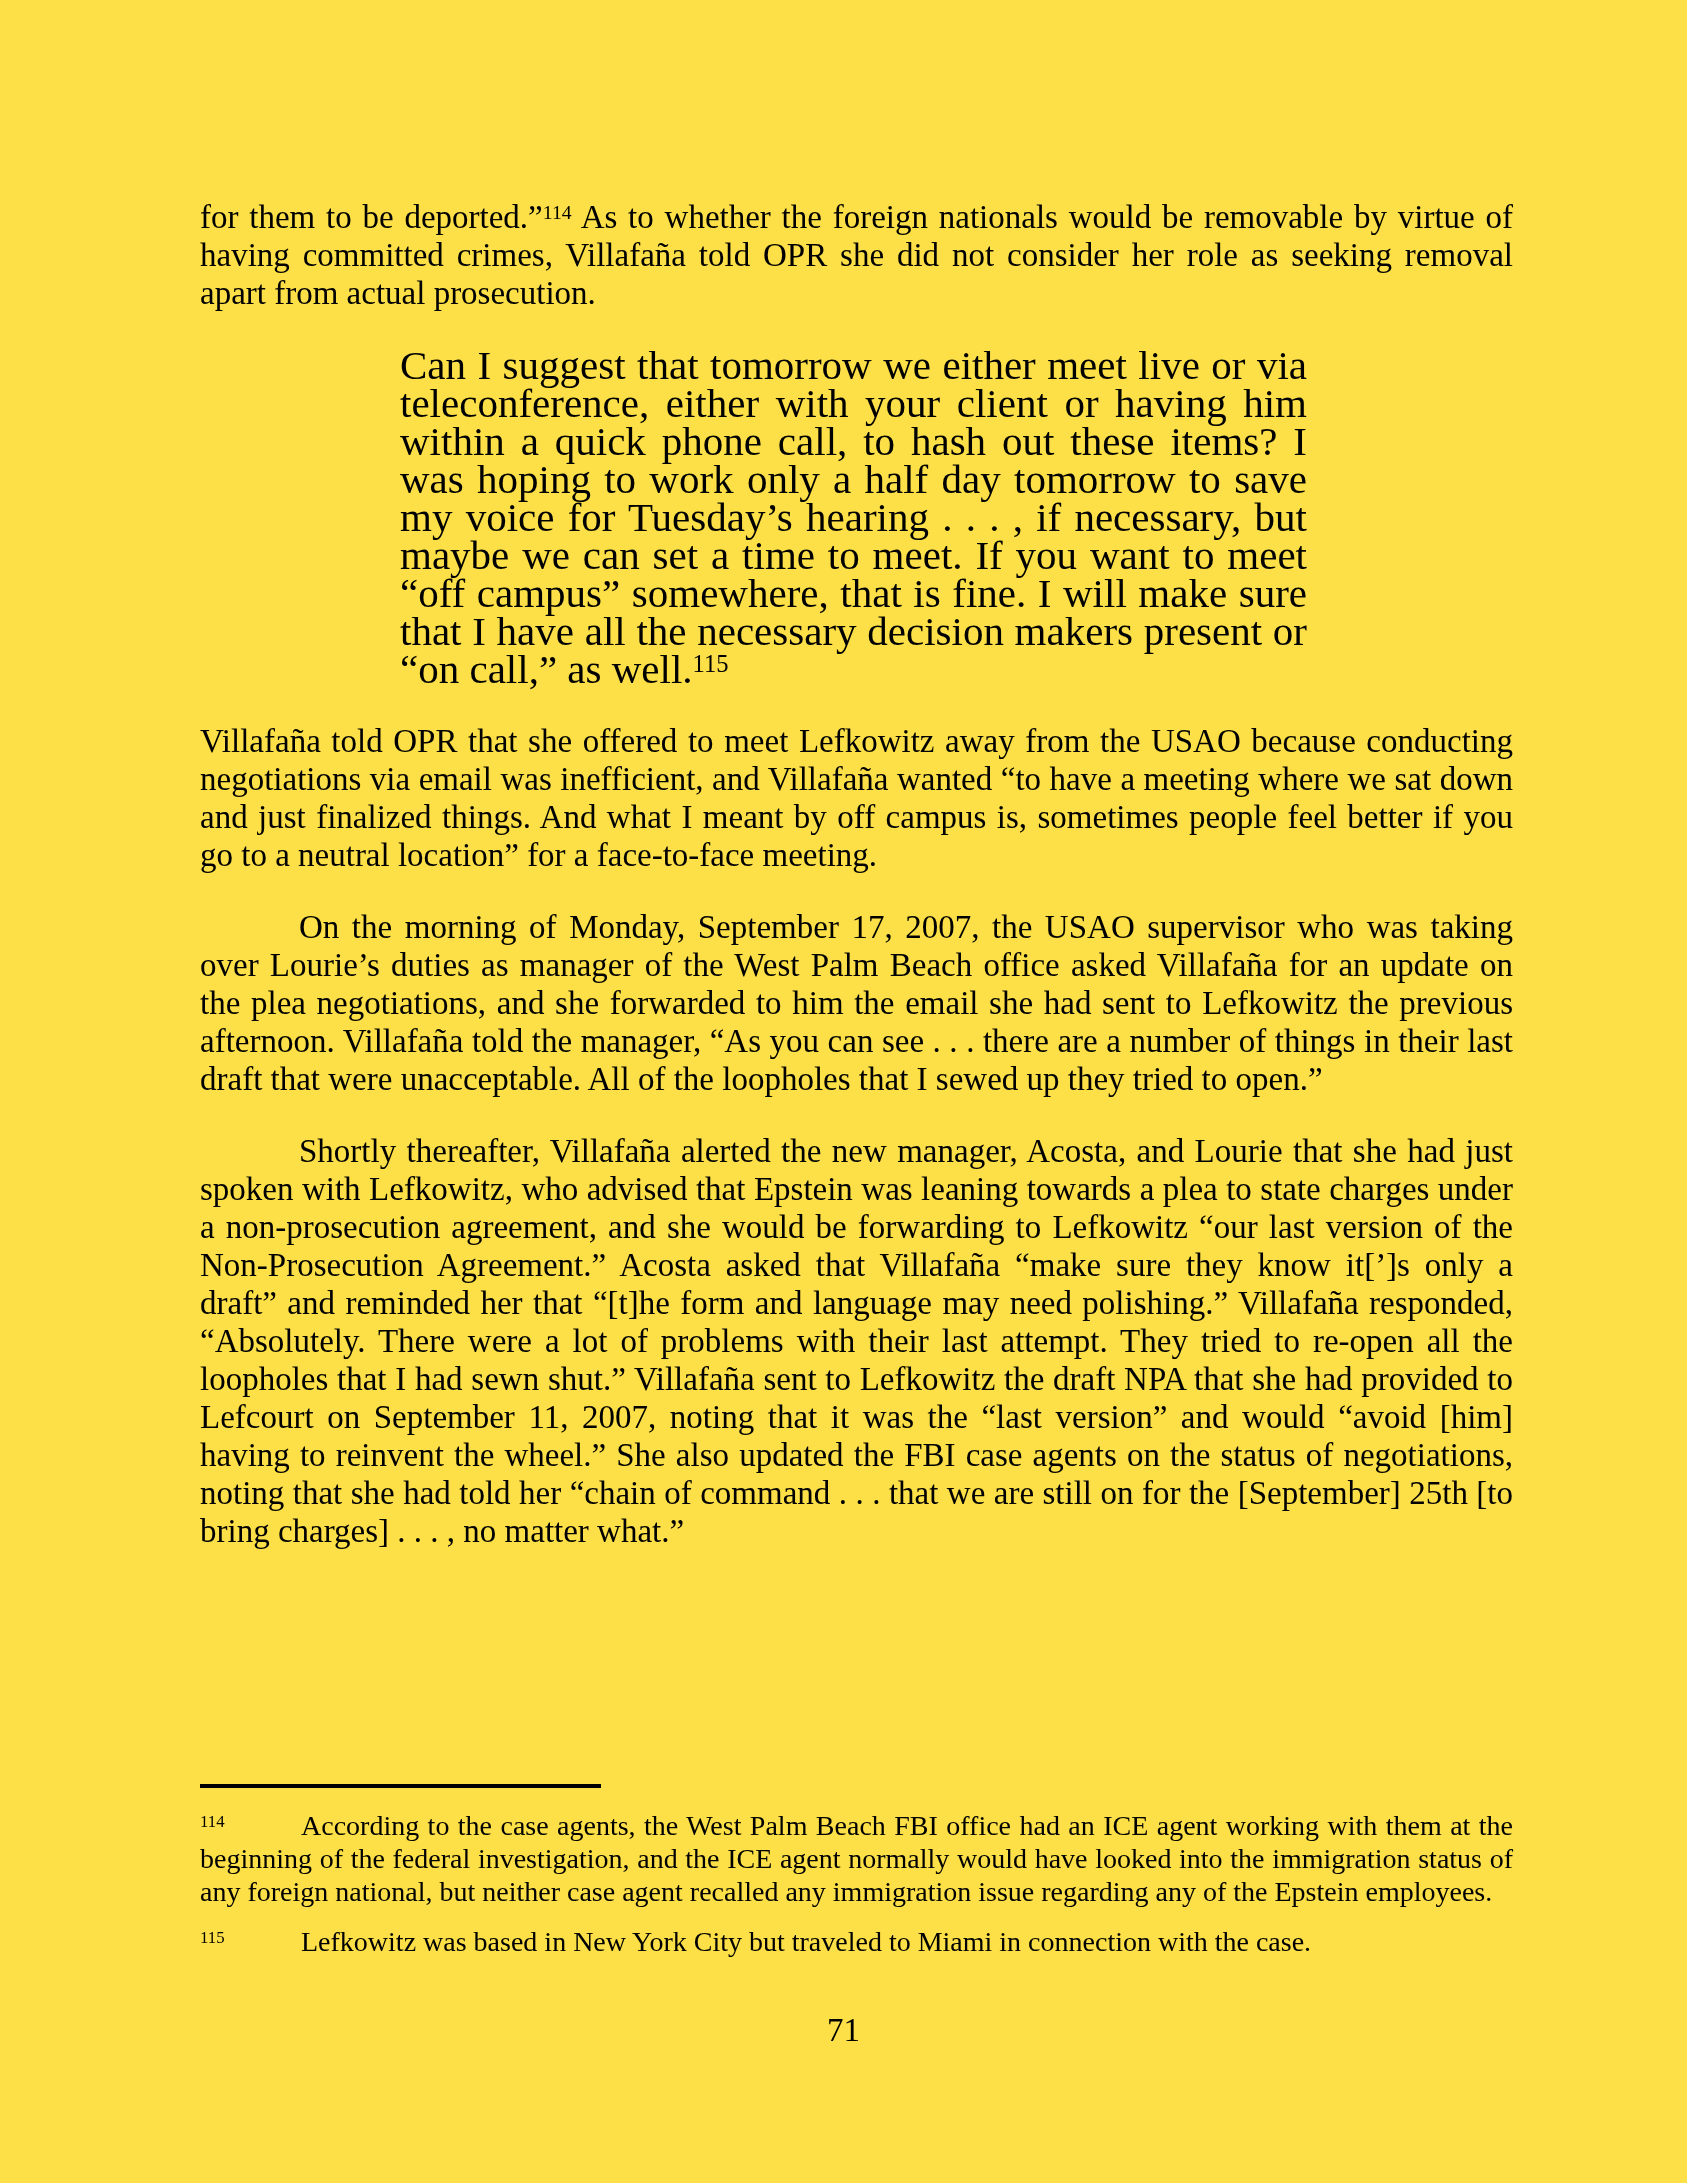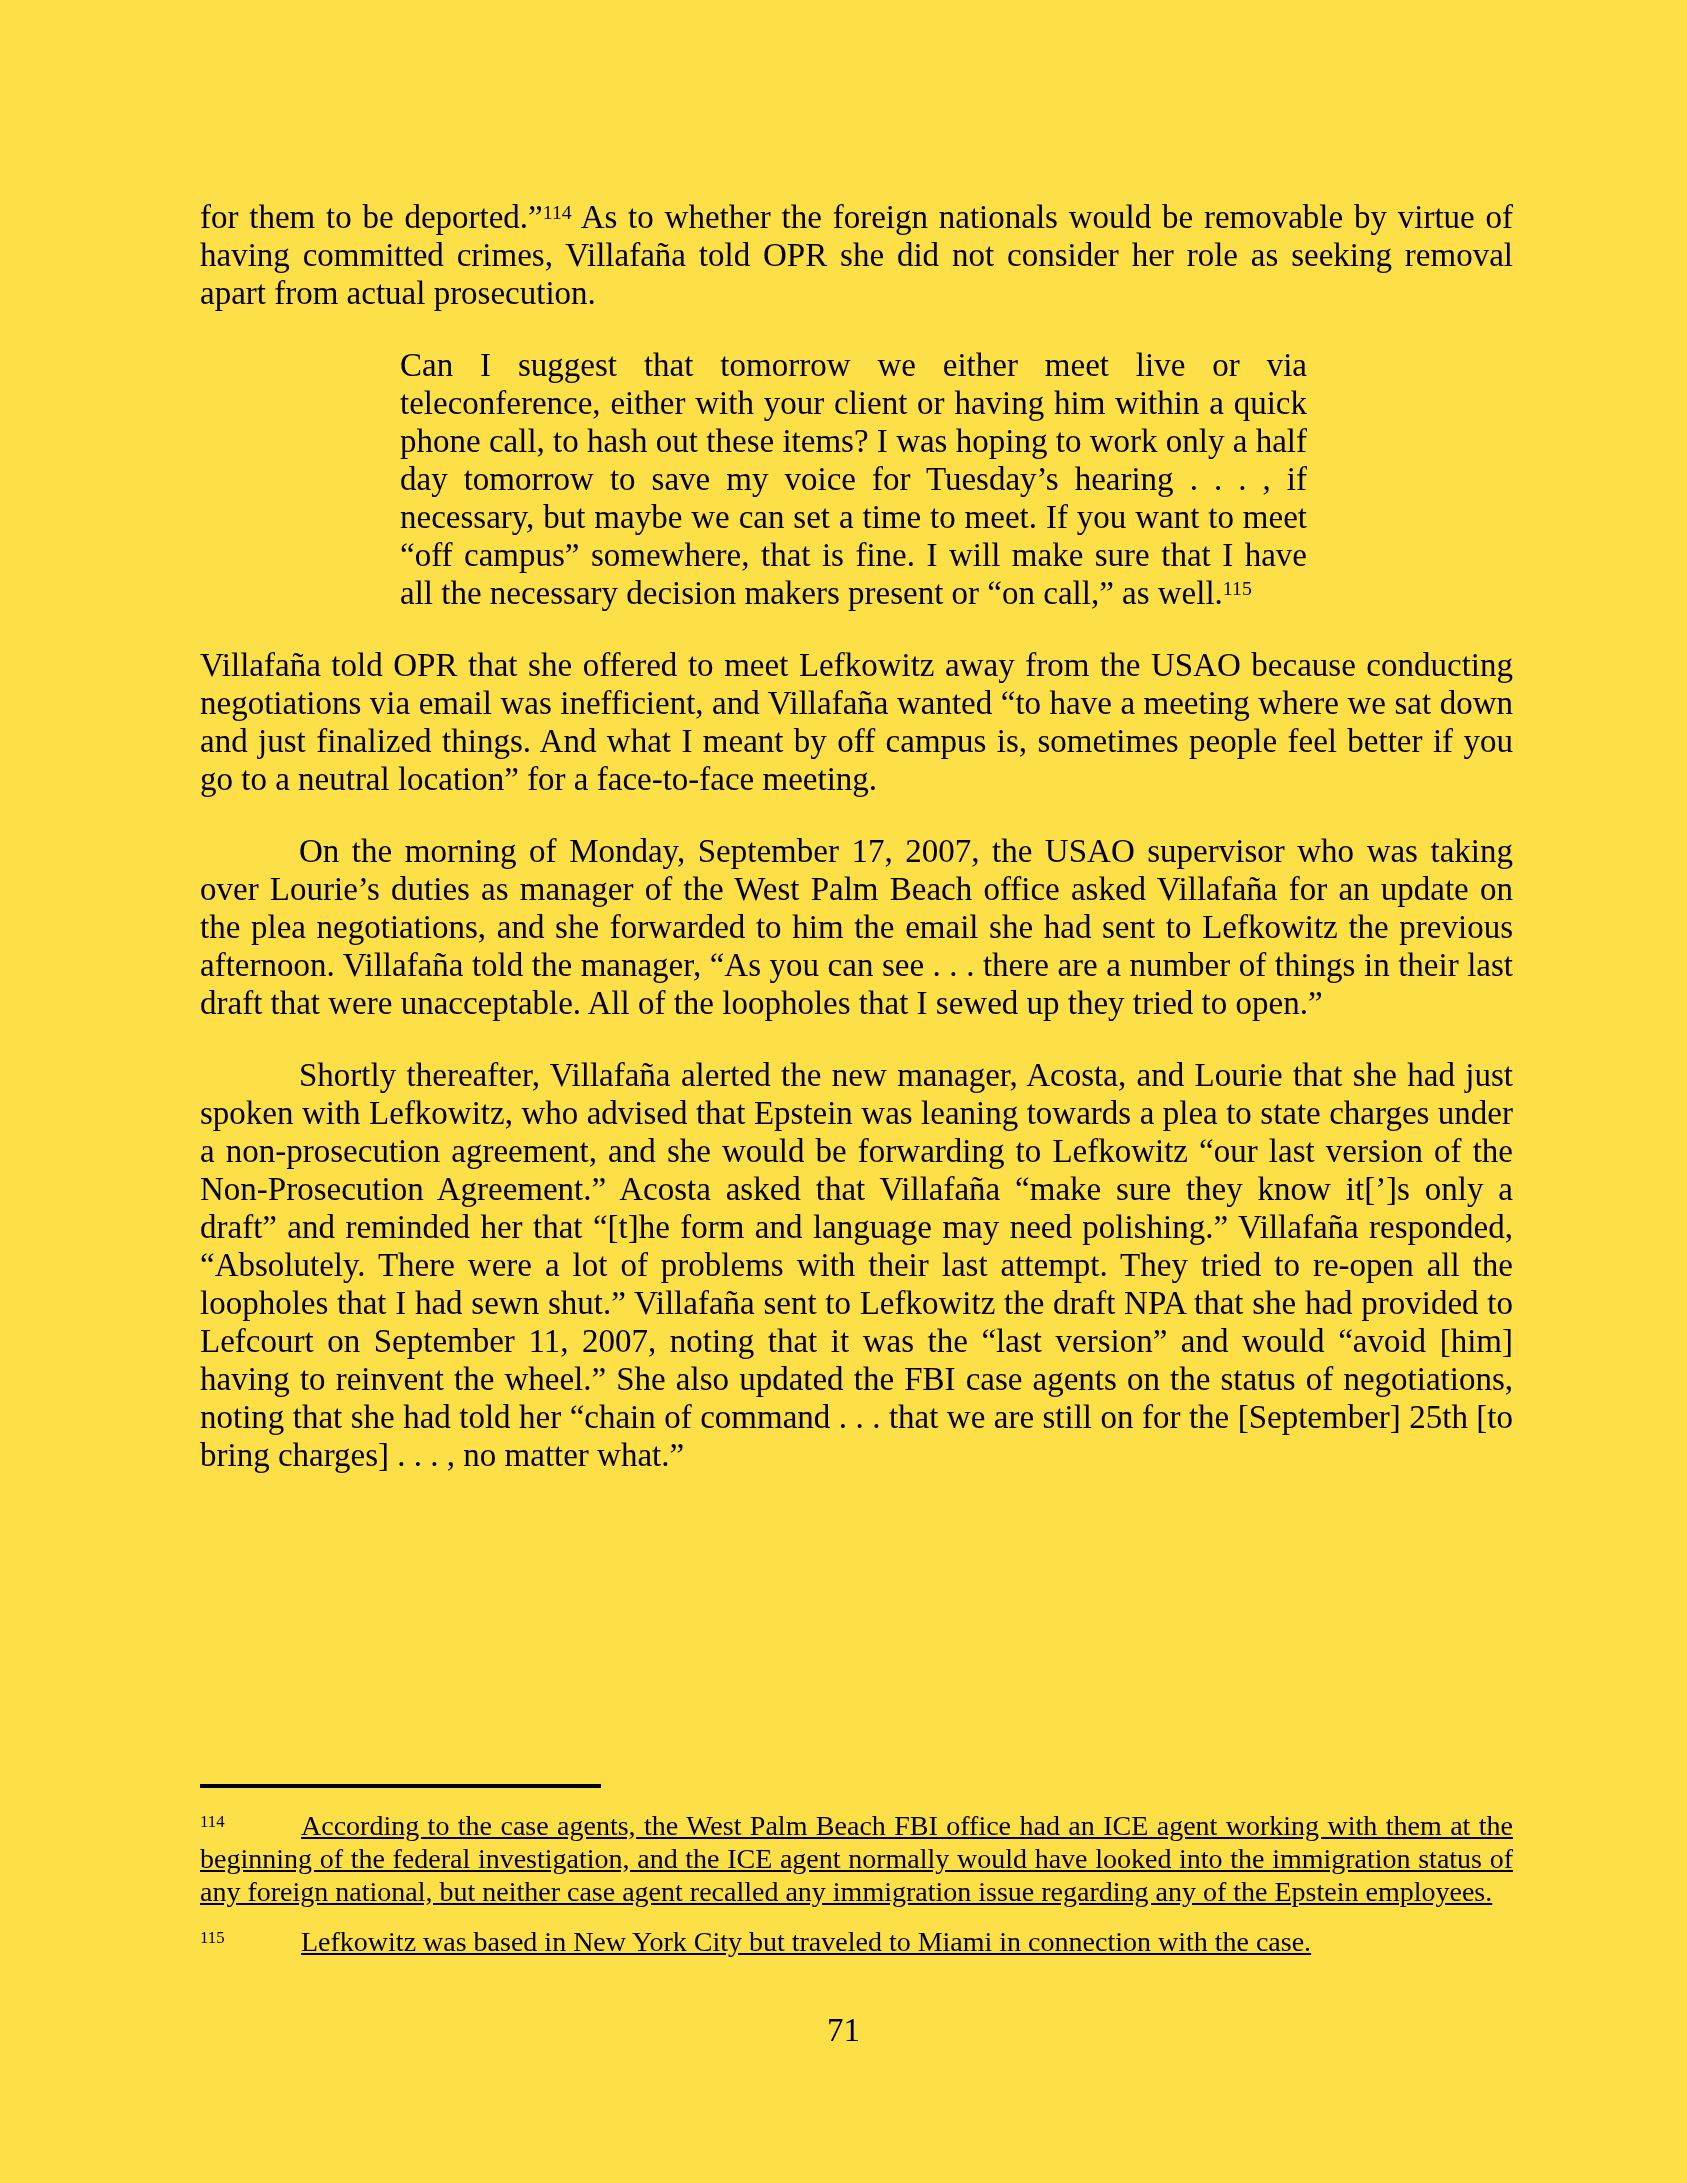--- a/index.html
+++ b/index.html
@@ -27,21 +27,21 @@
   .content > :first-child { margin-top: 0; }
   p.body {
     font-size: 33px;
     line-height: 38px;
     text-align: justify;
   }
   p.body.indent { text-indent: 99px; }
   .quote {
     margin-left: 200px;
     margin-right: 206px;
-    font-size: 33px;
+    font-size: 41px;
     line-height: 38px;
     text-align: justify;
   }
   sup {
     font-size: 60%;
     line-height: 0;
     vertical-align: baseline;
     position: relative;
     top: -0.45em;
   }
@@ -55,21 +55,20 @@
     width: 401px;
     height: 0;
     border-top: 4px solid #000000;
     margin: 0 0 20.5px 0;
   }
   p.fn {
     font-size: 28px;
     line-height: 33px;
     text-align: justify;
     margin: 0;
-    text-decoration: underline;
   }
   p.fn + p.fn { margin-top: 17px; }
   .fn-tab {
     display: inline-block;
     width: 101px;
   }
   .pageno {
     position: absolute;
     left: 0;
     top: 2011px;

